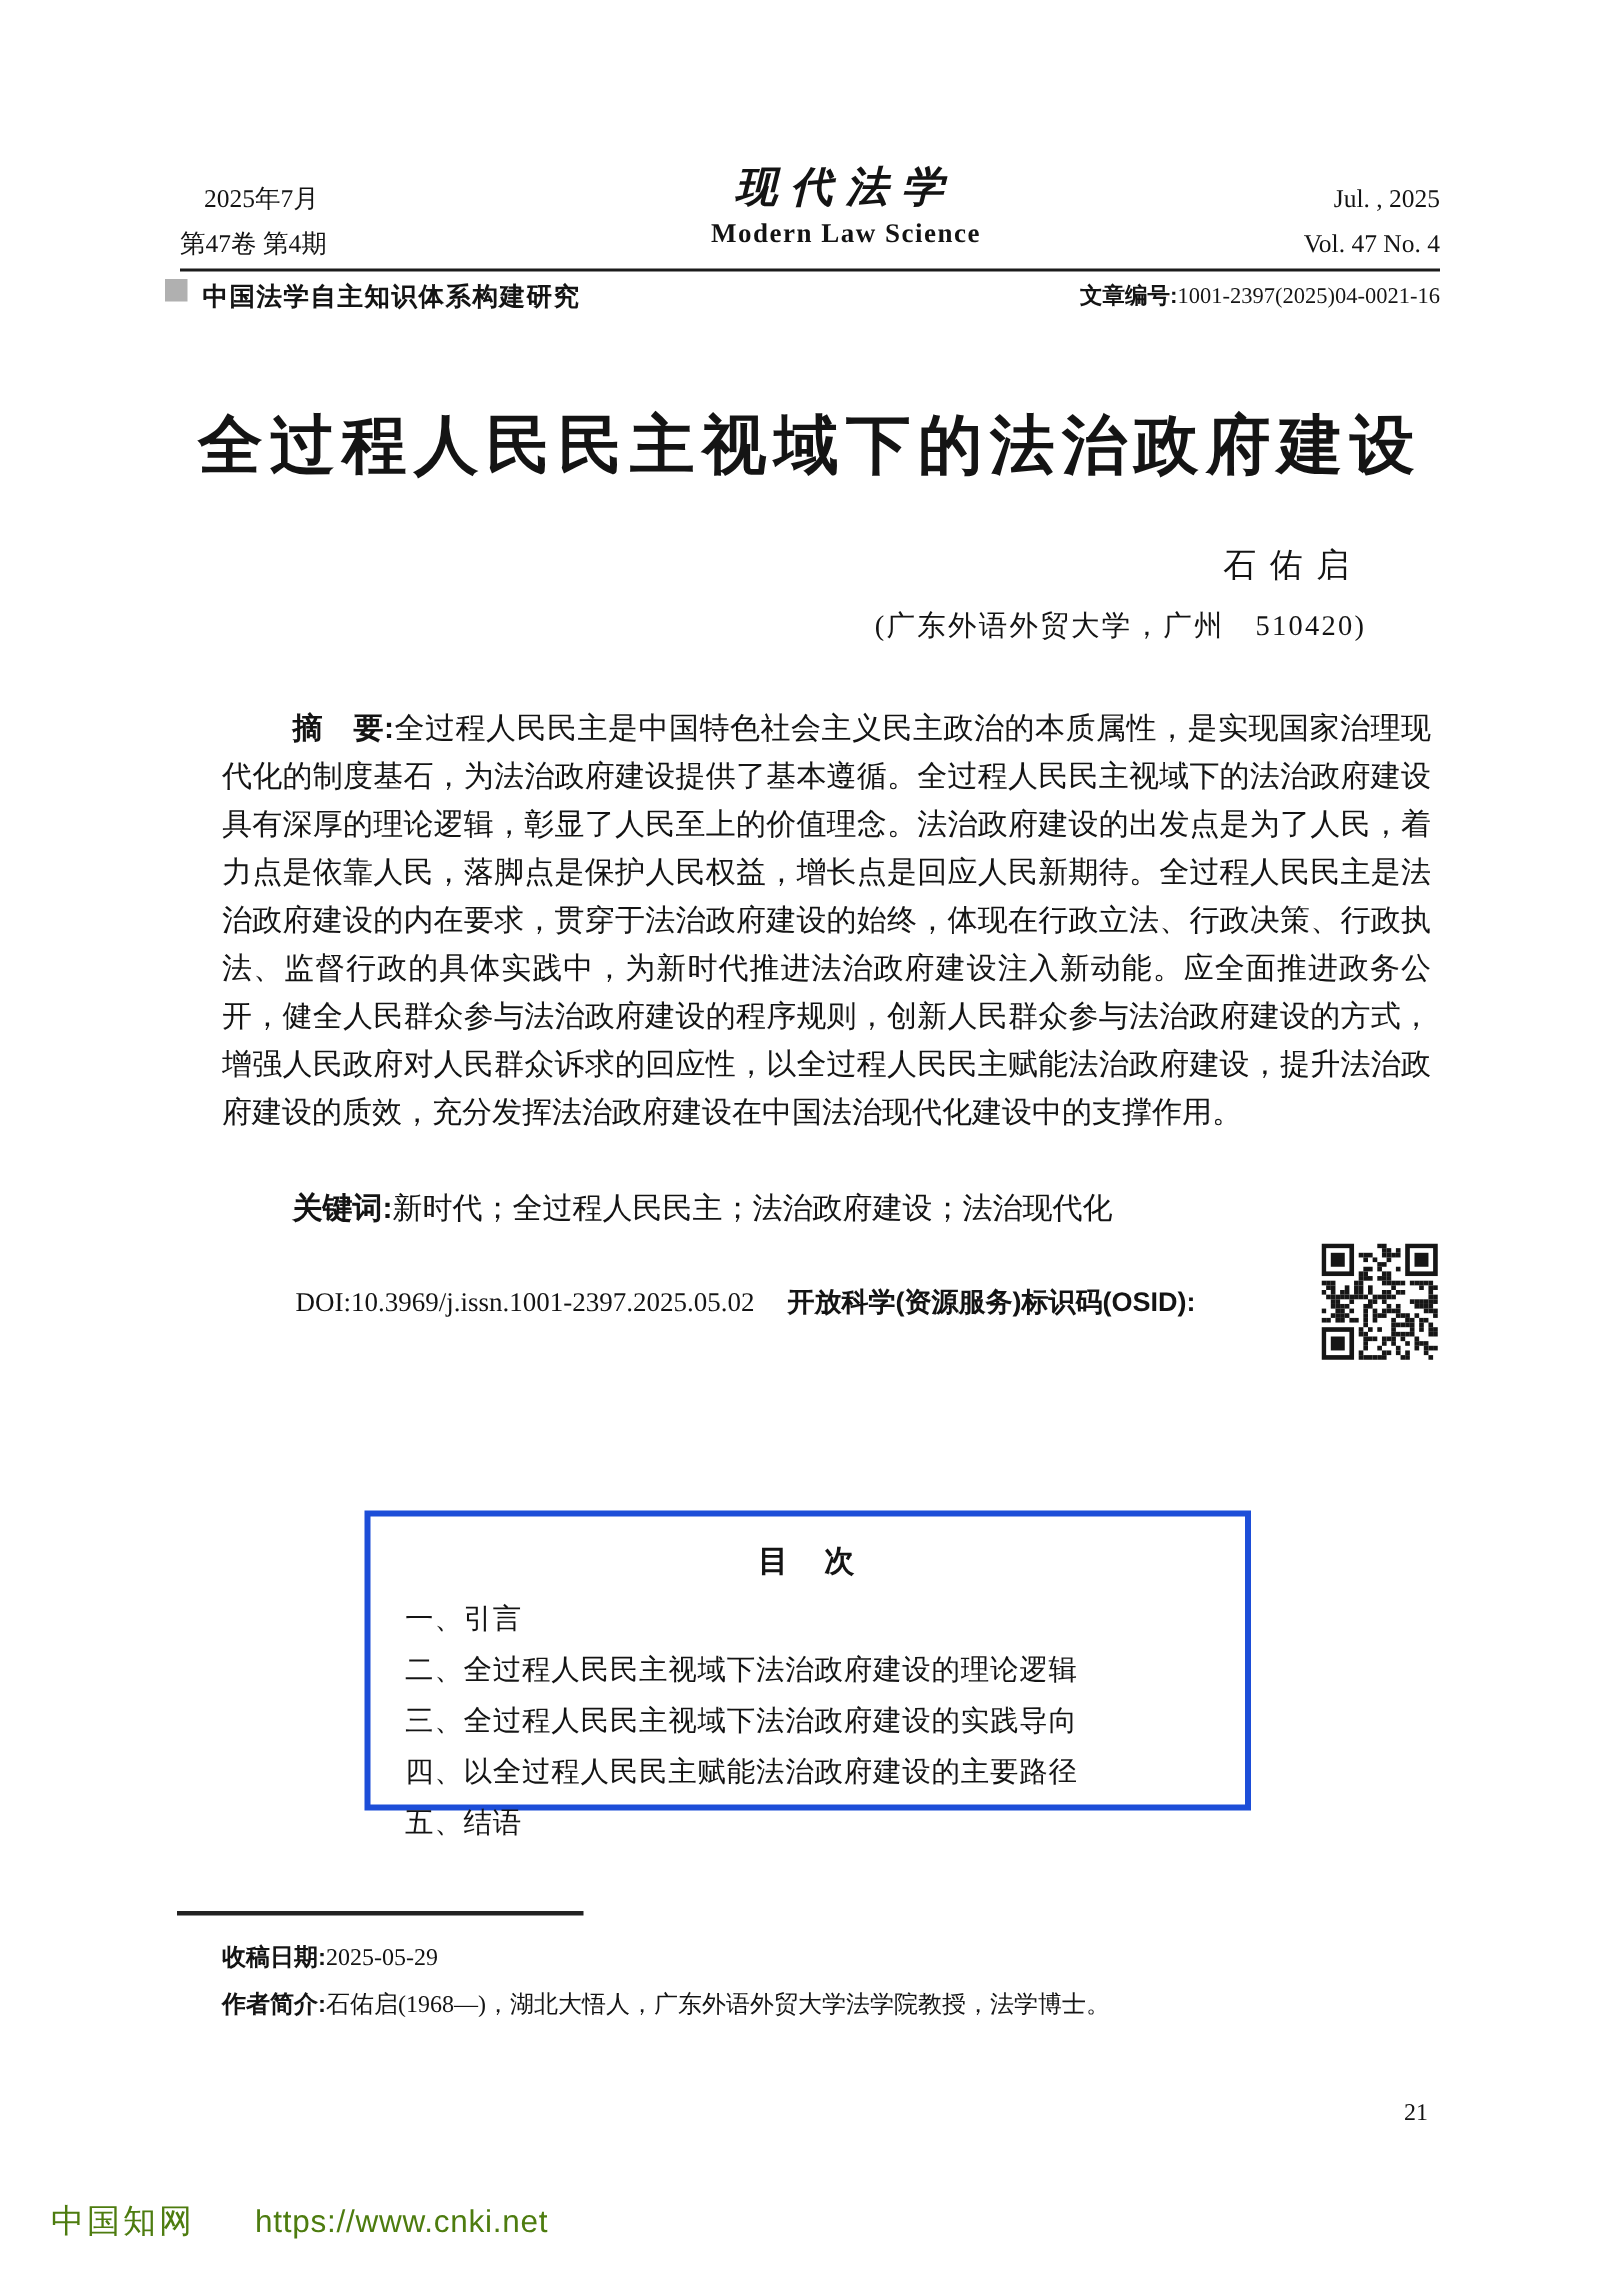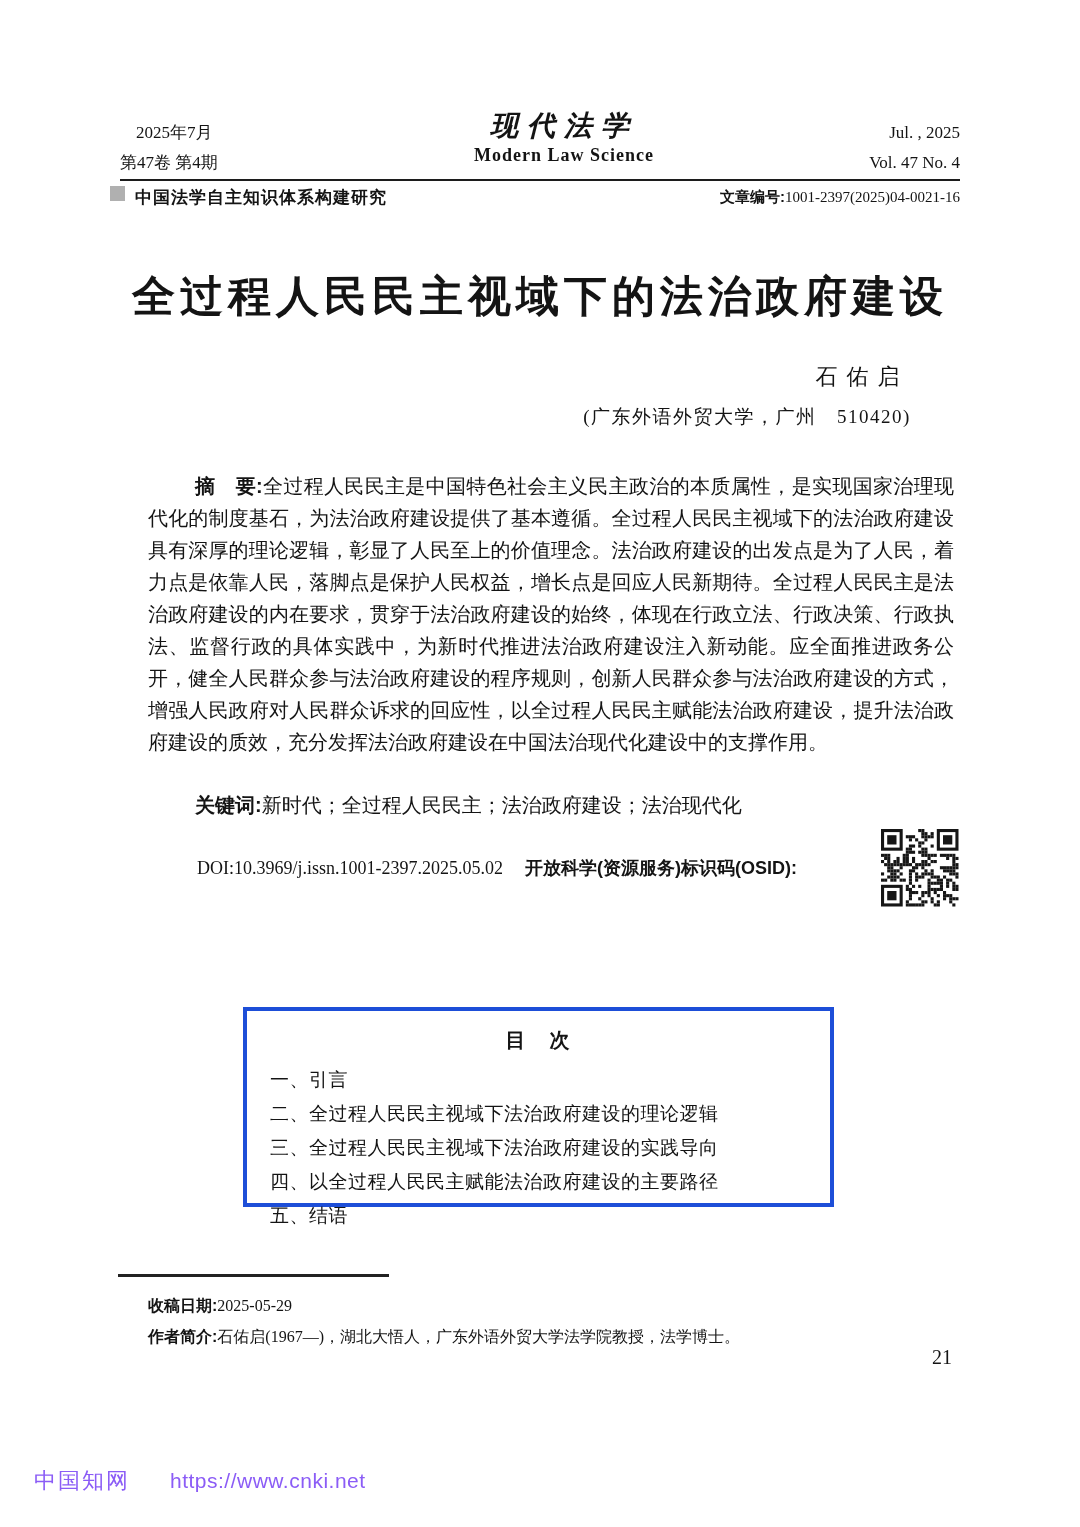--- a/index.html
+++ b/index.html
@@ -48,24 +48,24 @@
 
   
   .toc{left:243px;top:963px;width:591px;height:200px;border:4px solid #1d4ed8;box-sizing:border-box;margin-top:44px;}
   .toc-title{text-align:center;font-size:20px;font-weight:700;margin-top:16px;letter-spacing:2px;}
   .toc-items{margin-top:9px;padding-left:23px;font-size:19px;line-height:34px;letter-spacing:0.5px;}
 
   
   .fn-rule{left:118px;top:1274px;width:271px;height:3px;background:#222;}
   .fn{left:148px;top:1290px;font-size:16px;line-height:31px;}
   .fn .lbl{font-weight:700;font-family:"Liberation Sans","DejaVu Sans",sans-serif;}
-  .page-no{right:128px;top:1346px;font-size:20px;}
-
-  
-  .wm{left:34px;top:1466px;color:#8b5cf6;font-family:"Liberation Sans","DejaVu Sans",sans-serif;display:flex;align-items:baseline;}
+  .page-no{right:128px;top:1400px;font-size:16px;}
+
+  
+  .wm{left:34px;top:1466px;color:#4d7c0f;font-family:"Liberation Sans","DejaVu Sans",sans-serif;display:flex;align-items:baseline;}
   .wm-brand{font-size:22px;letter-spacing:2px;}
   .wm-url{font-size:21px;margin-left:40px;letter-spacing:0.5px;}
 </style>
 </head>
 <body>
 
 <div class="page">
 
   <div class="abs hdr-left">
     <div class="l1">2025年7月</div>
@@ -343,21 +343,21 @@
       <div>五、结语</div>
     </div>
   </div>
 
   <div class="abs fn-rule"></div>
   <div class="abs fn">
     <div>
       <span class="lbl">收稿日期:</span><span>2025-05-29</span>
     </div>
     <div>
-      <span class="lbl">作者简介:</span><span>石佑启(1967—)，湖北大悟人，广东外语外贸大学法学院教授，法学博士。</span>
+      <span class="lbl">作者简介:</span><span>石佑启(1968—)，湖北大悟人，广东外语外贸大学法学院教授，法学博士。</span>
     </div>
   </div>
 
   <div class="abs page-no">21</div>
 
   <div class="abs wm">
     <span class="wm-brand">中国知网</span>
     <span class="wm-url">https://www.cnki.net</span>
   </div>
 

